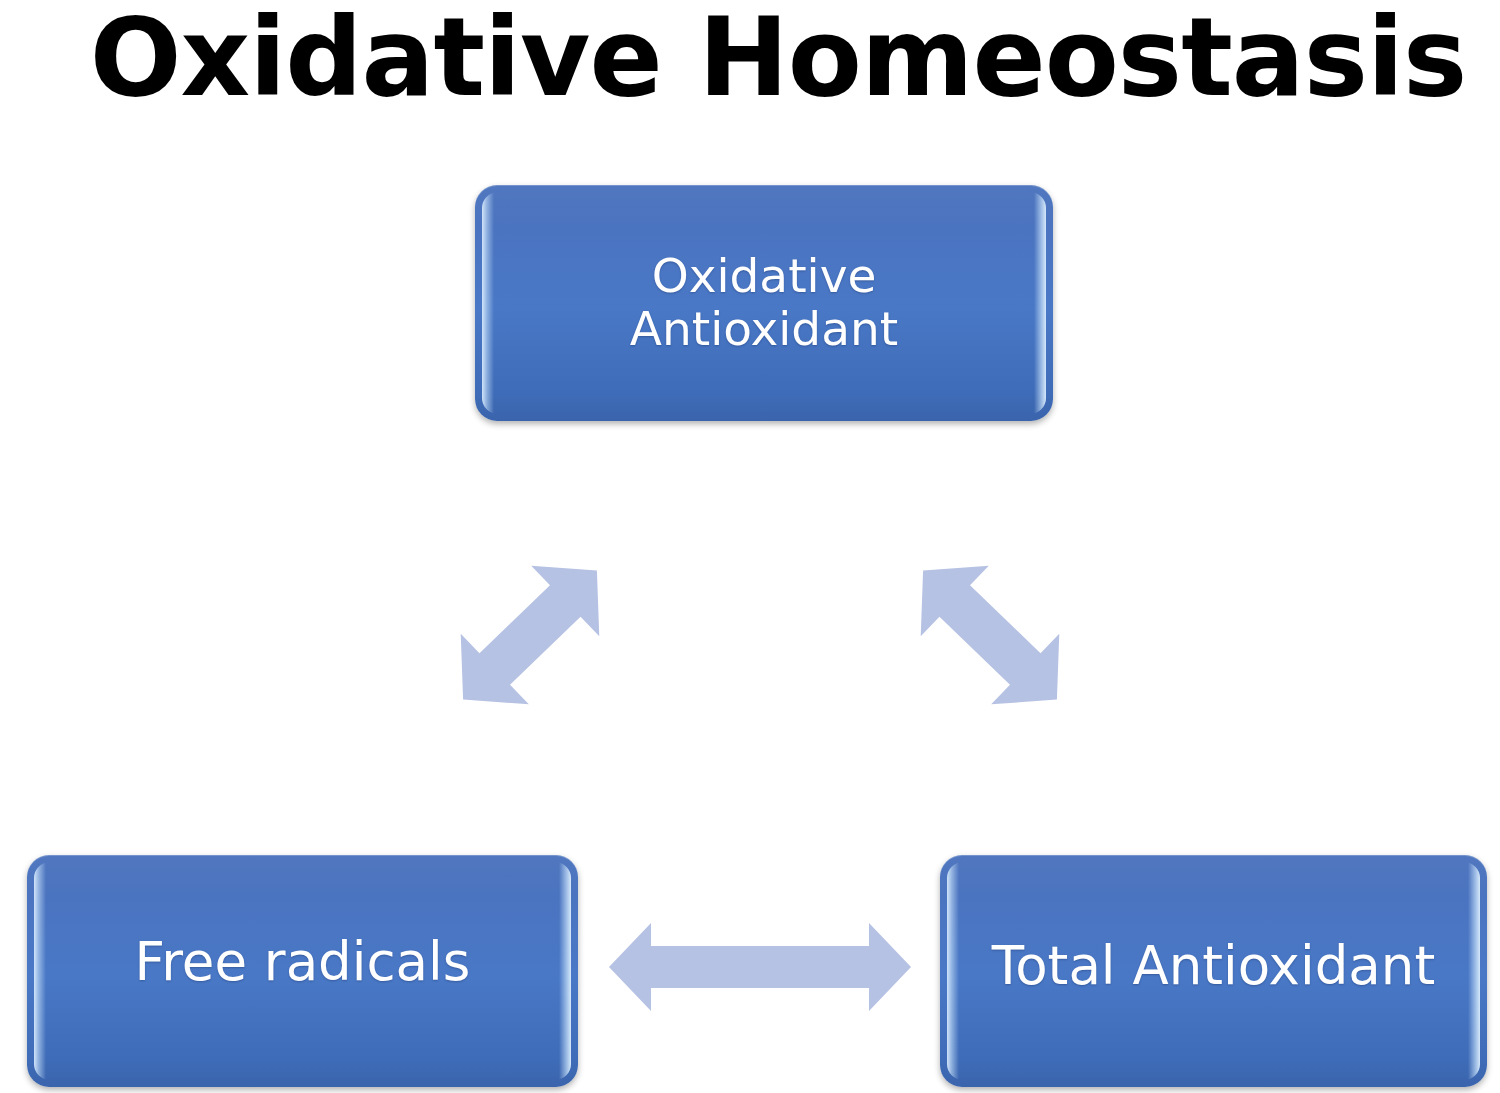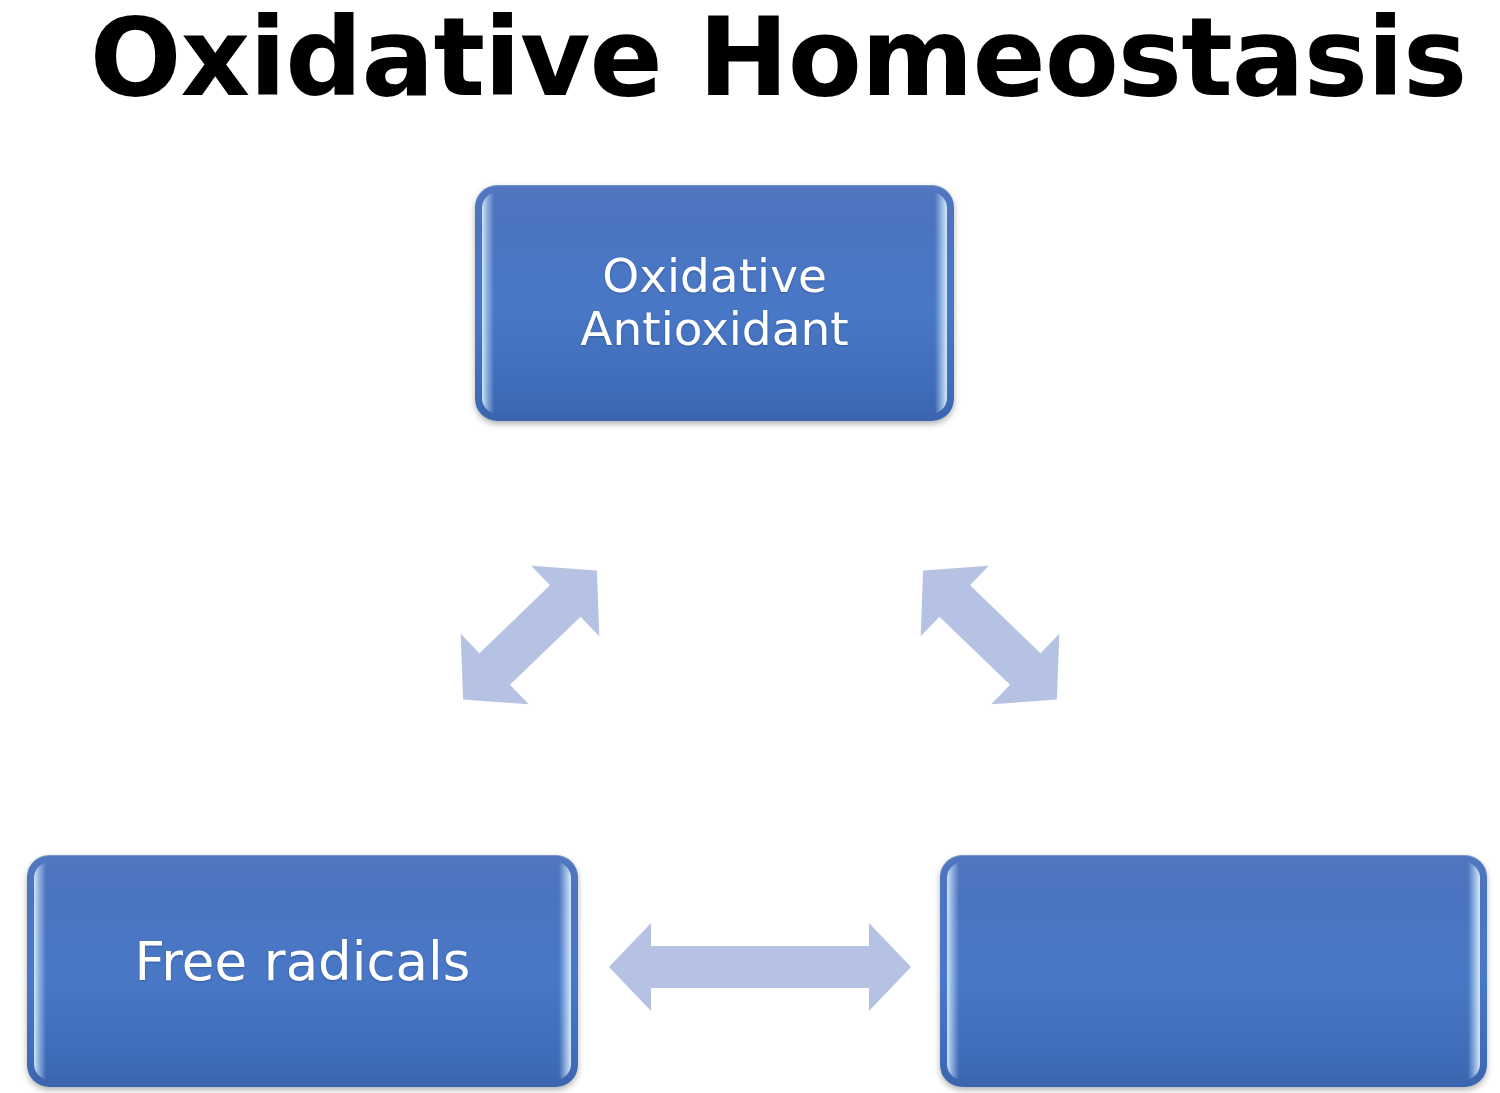--- a/index.html
+++ b/index.html
@@ -81,21 +81,21 @@
     text-align: center;
     font-family: "DejaVu Sans", sans-serif;
     font-weight: normal;
     line-height: 1.12;
     text-shadow: 0 1px 2px rgba(20,40,90,0.35);
   }
 
   #box-top {
     left: 475px;
     top: 185px;
-    width: 479px;
+    width: 578px;
     height: 236px;
   }
   #box-top .node-label { font-size: 47px; }
 
   #box-left {
     left: 27px;
     top: 855px;
     width: 551px;
     height: 232px;
   }
@@ -149,21 +149,21 @@
   </div>
 
   <div class="node-box" id="box-left">
     <div class="node-label">
       <span>Free radicals</span>
     </div>
   </div>
 
   <div class="node-box" id="box-right">
     <div class="node-label">
-      <br>
+      <span>Total Antioxidant</span><br>
     </div>
   </div>
 
   <div class="arrow" id="arrow-left">
     <svg viewBox="0 0 230 240" width="230" height="240" aria-hidden="true">
       <g transform="rotate(-44 115 120)">
         <path d="M 22 120
                  L 66 71
                  L 66 98
                  L 164 98

